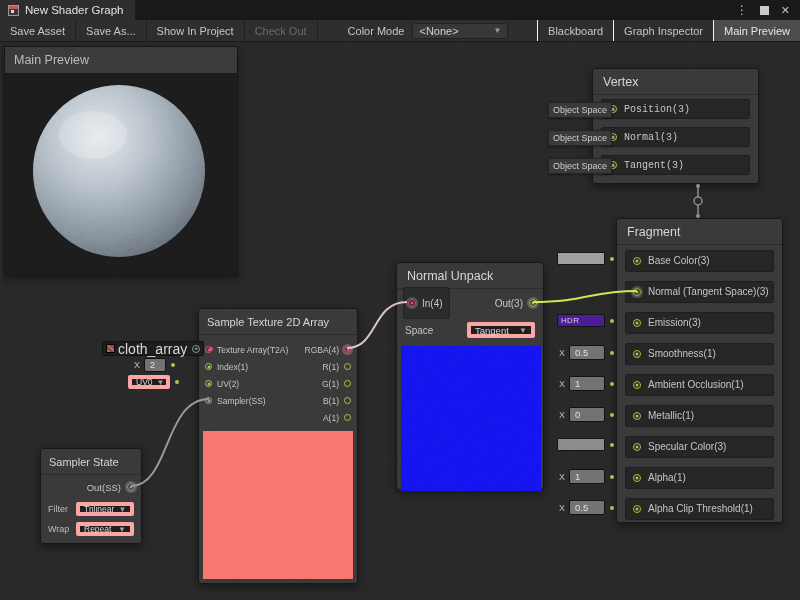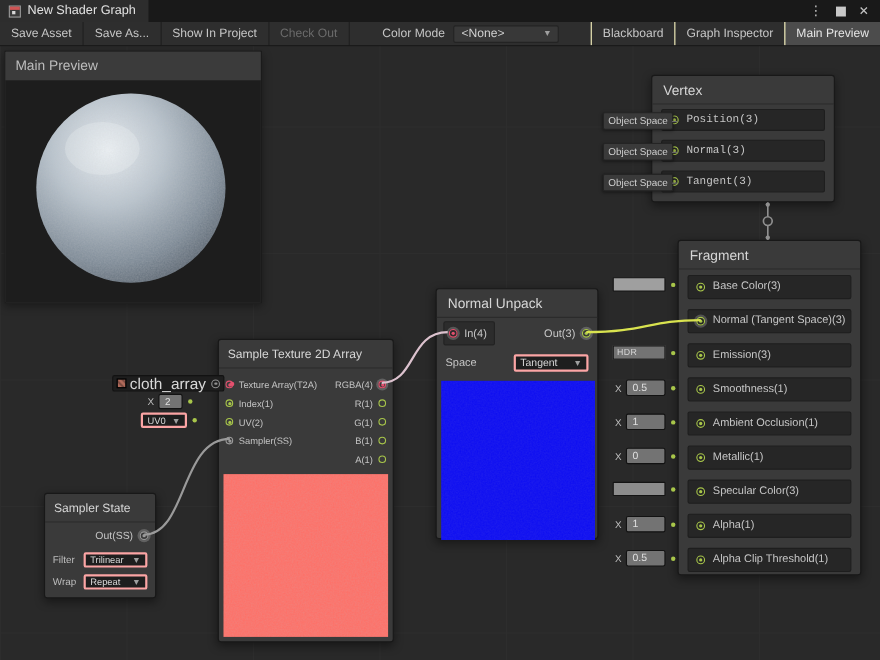--- a/index.html
+++ b/index.html
@@ -60,28 +60,28 @@
   .frow{height:31px;display:flex;align-items:center;padding:0 8px;}
   .frow .slot{height:22px;}
 
   .vtag{position:absolute;left:548px;width:64px;height:16px;background:#3a3a3a;border:1px solid #242424;border-radius:2px;display:flex;align-items:center;justify-content:center;font-size:9px;color:#cfcfcf;z-index:3;box-shadow:0 1px 3px rgba(0,0,0,.4);}
   .vtag::after{content:"";position:absolute;right:-5px;top:7px;width:5px;height:1px;background:#6f6f6f;}
 
   
   .ctl{position:absolute;right:186px;display:flex;align-items:center;z-index:3;}
   .ctl::after{content:"";width:4px;height:4px;border-radius:50%;background:var(--c,#a8c64a);margin-left:5px;}
   .swatch{width:48px;height:13px;border:1px solid #141414;border-radius:1px;}
-  .hdrbox{width:48px;height:13px;background:#737373;border:1px solid #141414;display:flex;align-items:center;padding-left:3px;font-size:8px;color:#d6d6d6;letter-spacing:.3px;}
+  .hdrbox{width:48px;height:13px;background:#4c1d95;border:1px solid #141414;display:flex;align-items:center;padding-left:3px;font-size:8px;color:#d6d6d6;letter-spacing:.3px;}
   .axis{font-size:9px;color:#bdbdbd;margin-right:4px;}
   .field{background:#737373;border:1px solid #121212;border-radius:2px;height:15px;min-width:36px;display:flex;align-items:center;padding:0 5px;font-size:9.5px;color:#e0e0e0;}
-  .mini-drop{background:#1e1e1e;border:2px solid #fca5a5;border-radius:2px;height:15px;display:flex;align-items:center;justify-content:space-between;padding:0 4px;font-size:8.5px;color:#d8d8d8;}
+  .mini-drop{background:#1e1e1e;border:4px solid #fca5a5;border-radius:2px;height:15px;display:flex;align-items:center;justify-content:space-between;padding:0 4px;font-size:8.5px;color:#d8d8d8;}
 
   
   .io-row{height:28px;display:flex;align-items:center;padding:0 6px;}
-  .in-slot{display:flex;align-items:center;gap:6px;background:#2c2c2c;border:1px solid #222;border-radius:2px;height:22px;padding:0 6px 0 4px;}
+  .in-slot{display:flex;align-items:center;gap:6px;background:#2c2c2c;border:1px solid #222;border-radius:2px;height:32px;padding:0 6px 0 4px;}
   .out-side{margin-left:auto;display:flex;align-items:center;gap:6px;}
   .space-row{height:26px;display:flex;align-items:center;padding:0 8px;font-size:10px;color:#c6c6c6;}
   .space-row .mini-drop{margin-left:auto;width:68px;}
   .np-preview{margin:3px 4px 4px;width:140px;height:145px;}
 
   
   .tio{height:17px;display:flex;align-items:center;padding:0 6px;gap:5px;font-size:8.5px;color:#c4c4c4;white-space:nowrap;}
   .tio .out{margin-left:auto;display:flex;align-items:center;gap:5px;}
   .tio-pad{height:6px;}
   .tex-preview{margin:5px 4px 4px;width:150px;height:148px;}

